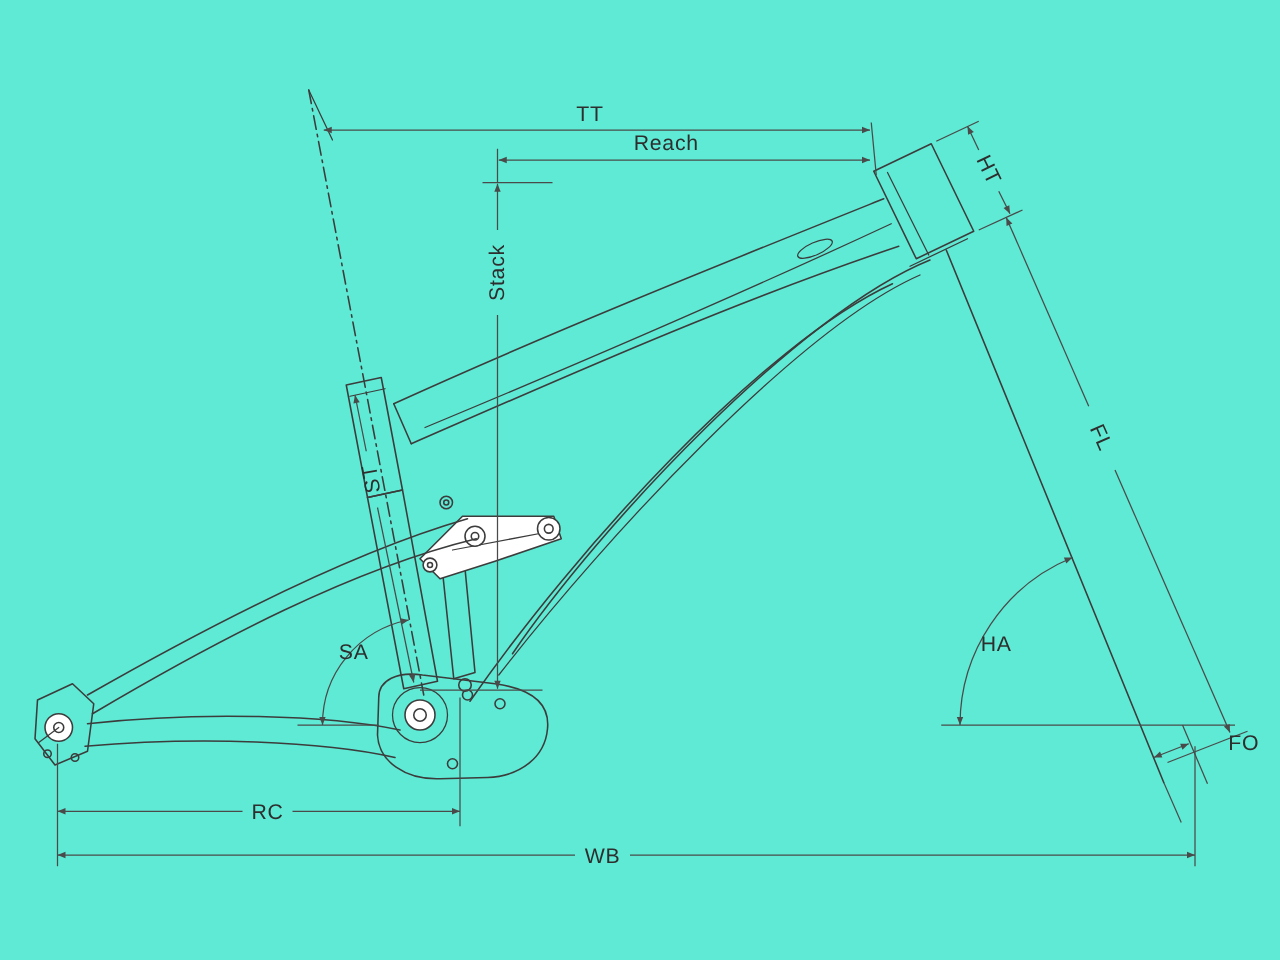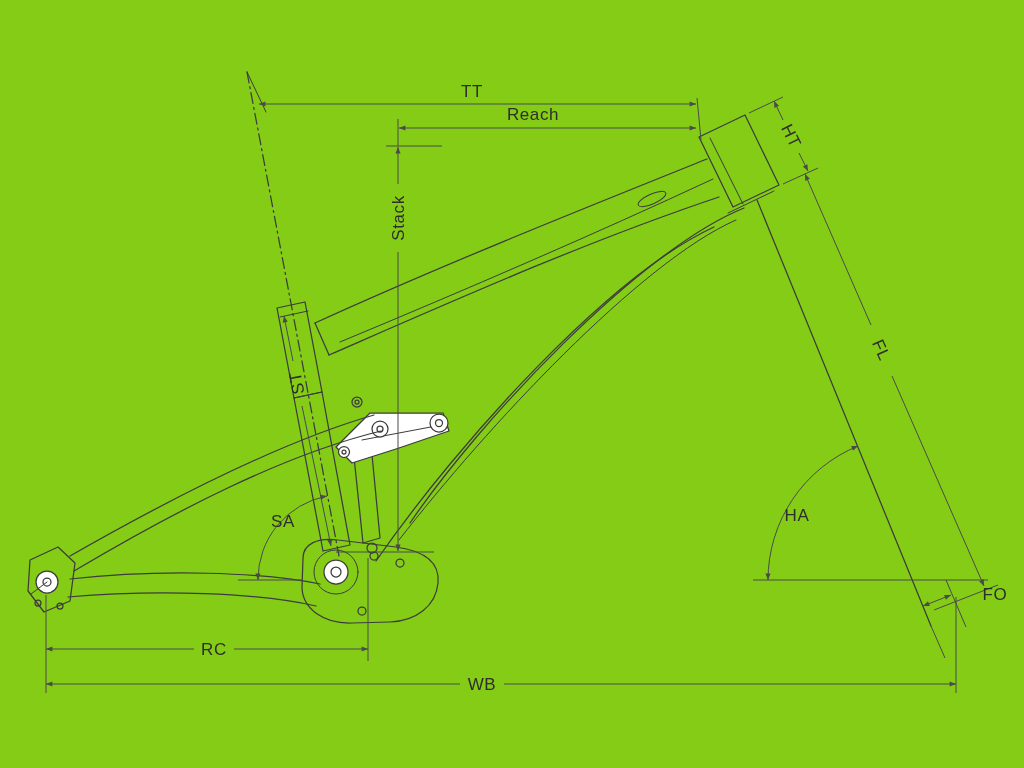--- a/index.html
+++ b/index.html
@@ -1,16 +1,16 @@
 <!DOCTYPE html>
 <html><head>
 <meta charset="utf-8">
 <style>
   html,body { margin:0; padding:0; background:#ffffff; }
-  .canvas { position:relative; width:1024px; height:768px; background:#84cc16; overflow:hidden;text-align:right; }
+  .canvas { position:relative; width:1024px; height:768px; background:#5eead4; overflow:hidden;text-align:right; }
   svg { display:block; }
   .frame path, .frame circle, .frame ellipse, .frame line {
     fill:none; stroke-width:1.25; stroke-linejoin:round; stroke-linecap:round;
   }
   .frame .mask { fill:#ffffff; }
   .frame .thin { stroke-width:1; }
   .dims path, .dims line { fill:none; stroke-width:1; stroke-linecap:butt; }
   .dash { stroke-dasharray:11 4 2 4; stroke-width:1; }
   text.lbl {
     font-family:"Liberation Sans", sans-serif;

